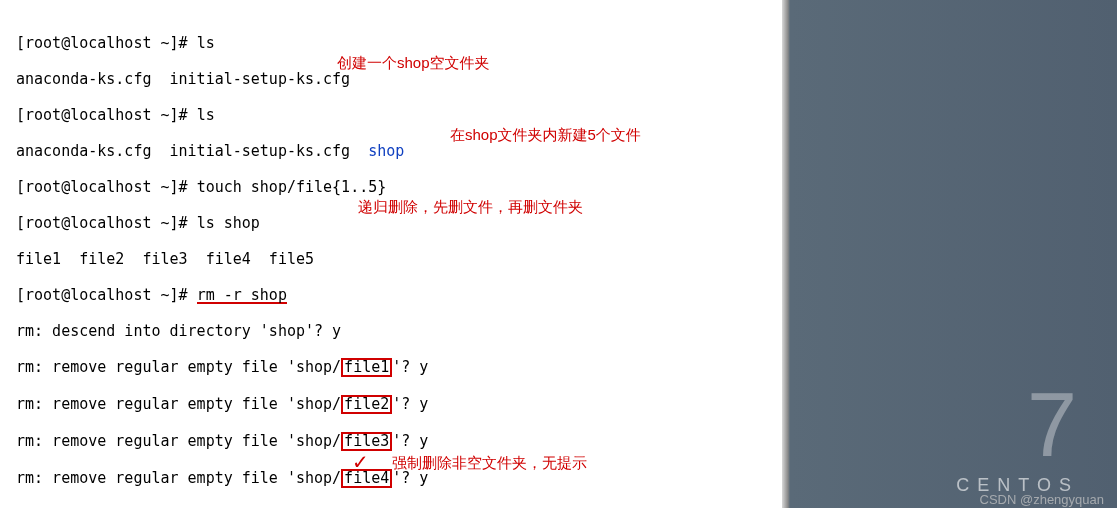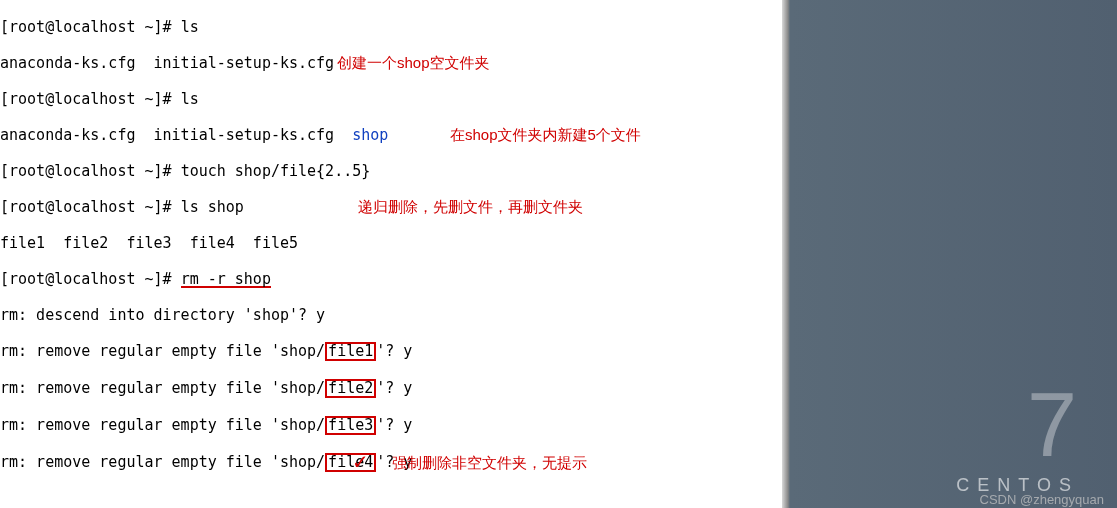--- a/index.html
+++ b/index.html
@@ -9,21 +9,21 @@
       line-height: 1.2;
       background: #fff;
       position: relative;
       width: 1117px;
       height: 508px;
       overflow: hidden;
     }
     .terminal {
       white-space: pre;
       color: #000;
-      padding: 0;
+      padding: 16px;
       position: relative;
       width: 782px;
       height: 508px;
       float: left;
     }
     .line { display: block; }
     .blue { color: #1040c0; }
     .red-anno { color: #d00000; position: absolute; font-family: "SimSun", "Microsoft YaHei", sans-serif; font-size: 15px; }
     .underline-red { border-bottom: 2px solid #d00000; padding-bottom: 0; display: inline-block; line-height: 14px; }
     .red-box { border: 2px solid #d00000; padding: 0 1px; display: inline-block; line-height: 15px; }
@@ -65,21 +65,21 @@
     }
   </style>
 </head>
 <body>
 
 <div class="terminal">
 <span class="line"><span>[root@localhost ~]#</span> <span>ls</span></span>
 <span class="line">anaconda-ks.cfg  initial-setup-ks.cfg</span>
 <span class="line"><span>[root@localhost ~]#</span> <span>ls</span></span>
 <span class="line"><span>anaconda-ks.cfg  initial-setup-ks.cfg  </span><span class="blue">shop</span></span>
-<span class="line"><span>[root@localhost ~]#</span> <span>touch shop/file{2..5}</span></span>
+<span class="line"><span>[root@localhost ~]#</span> <span>touch shop/file{1..5}</span></span>
 <span class="line"><span>[root@localhost ~]#</span> <span>ls shop</span></span>
 <span class="line">file1  file2  file3  file4  file5</span>
 <span class="line"><span>[root@localhost ~]#</span> <span class="underline-red">rm -r shop</span></span>
 <span class="line">rm: descend into directory 'shop'? y</span>
 <span class="line"><span>rm: remove regular empty file 'shop/</span><span class="red-box">file1</span><span>'? y</span></span>
 <span class="line"><span>rm: remove regular empty file 'shop/</span><span class="red-box">file2</span><span>'? y</span></span>
 <span class="line"><span>rm: remove regular empty file 'shop/</span><span class="red-box">file3</span><span>'? y</span></span>
 <span class="line"><span>rm: remove regular empty file 'shop/</span><span class="red-box">file4</span><span>'? y</span></span>
 
 

